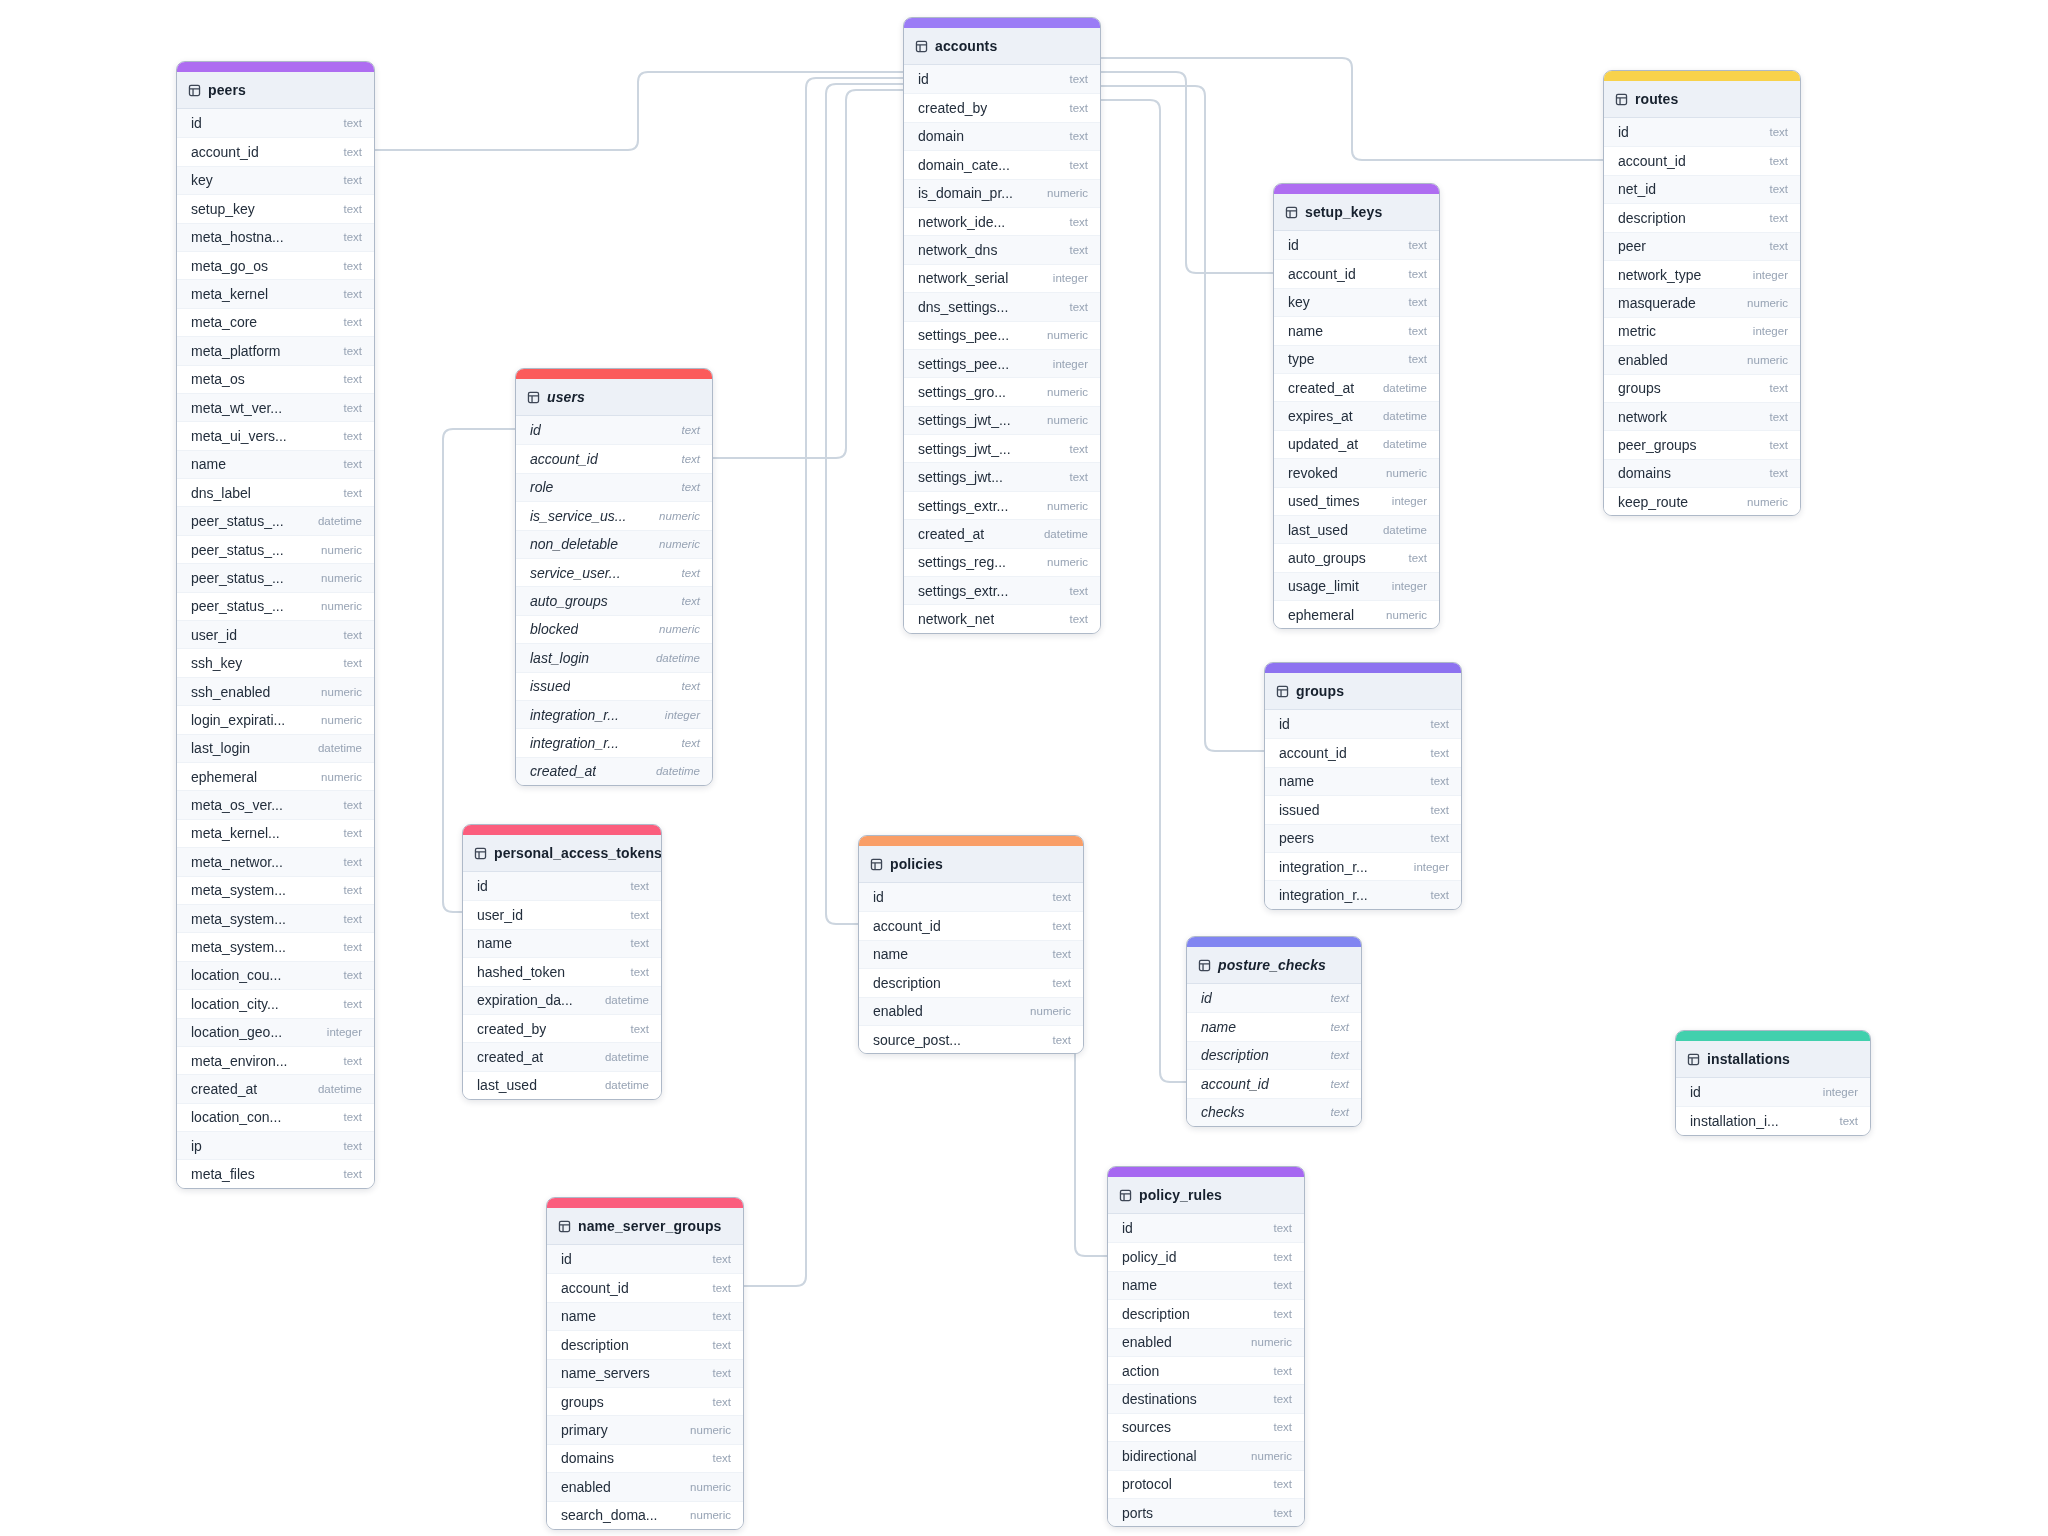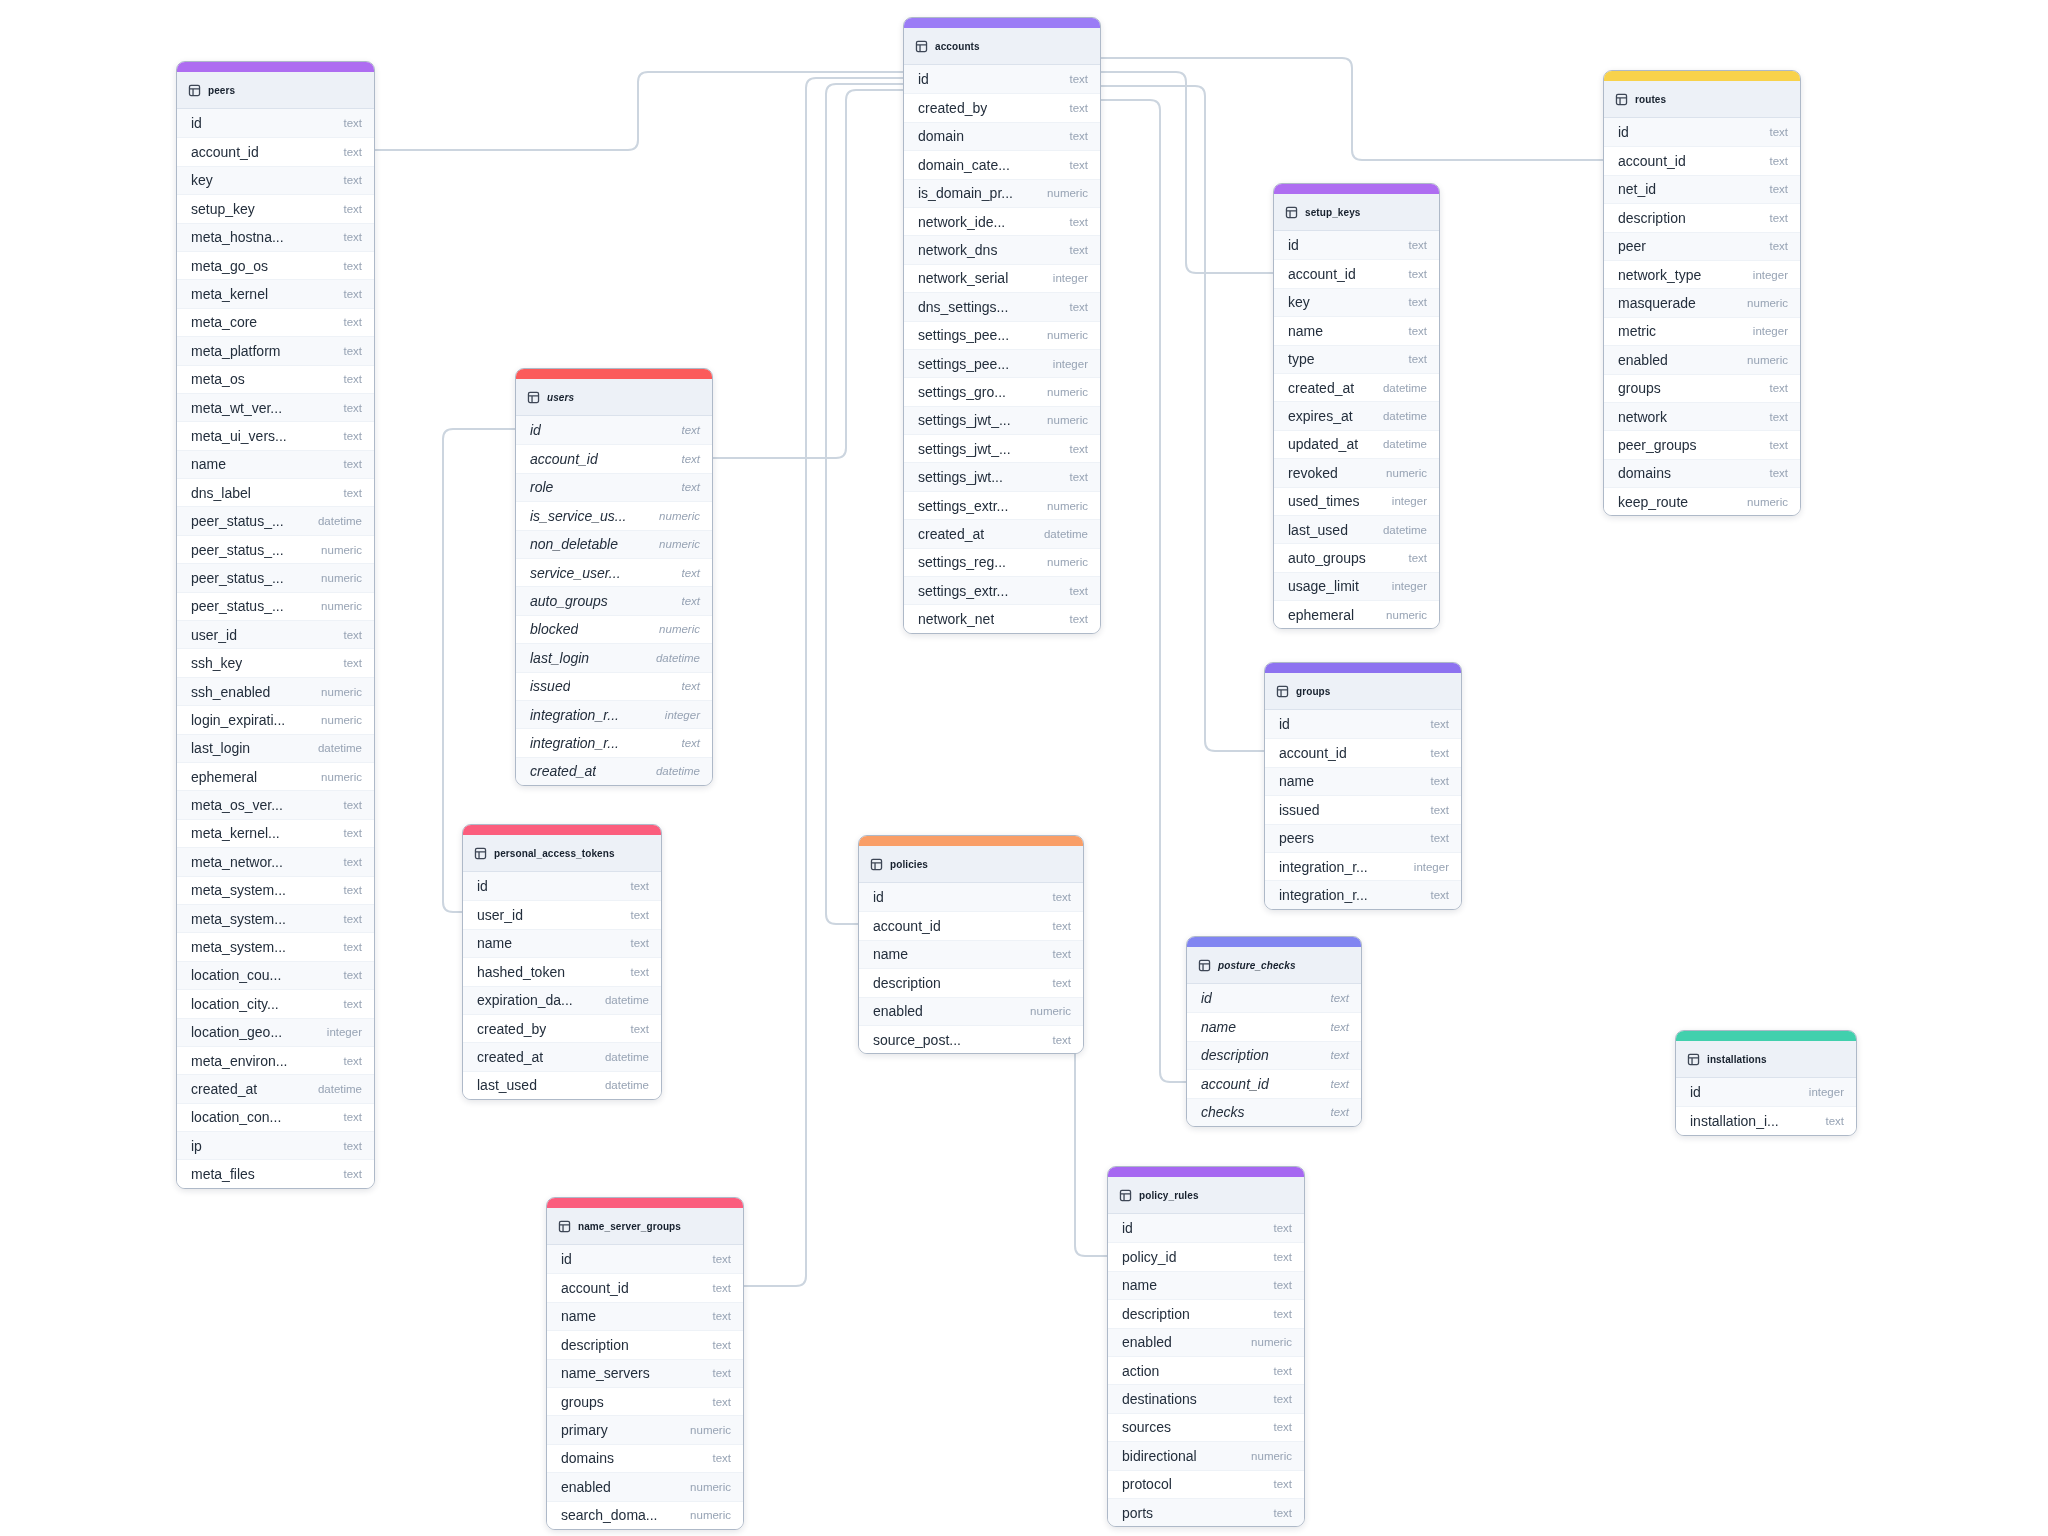--- a/index.html
+++ b/index.html
@@ -12,21 +12,21 @@
   .card{
     position:absolute;background:#ffffff;border:1px solid #aeb9c8;border-radius:9px;
     box-shadow:0 2px 6px rgba(25,35,55,.12);overflow:hidden;box-sizing:border-box;
   }
   .strip{height:10px;}
   .titlebar{
     height:37px;display:flex;align-items:center;gap:7px;padding:0 11px;
     background:#edf1f7;border-bottom:1px solid #dbe2ec;box-sizing:border-box;
   }
   .ticon{display:flex;align-items:center;}
-  .tname{font-weight:bold;font-size:10px;color:#17212e;letter-spacing:.1px;white-space:nowrap;}
+  .tname{font-weight:bold;font-size:14px;color:#17212e;letter-spacing:.1px;white-space:nowrap;}
   .rows{display:block;}
   .row{
     height:28.4px;display:flex;align-items:center;justify-content:space-between;
     padding:0 12px 0 14px;box-sizing:border-box;background:#ffffff;
   }
   .row:nth-child(odd){background:#f7f9fc;}
   .row + .row{border-top:1px solid #eef2f7;}
   .fname{font-size:14px;color:#232e3c;white-space:nowrap;overflow:hidden;}
   .ftype{font-size:11.5px;color:#97a3b4;white-space:nowrap;margin-left:10px;}
 </style>
@@ -778,21 +778,21 @@
         <div class="row">
           <span class="fname">domains</span>
           <span class="ftype">text</span>
         </div>
         <div class="row">
           <span class="fname">keep_route</span>
           <span class="ftype">numeric</span>
         </div>
       </div>
     </div>
-    <div class="card" style="left: 1675px; top: 1030px; width: 182px;">
+    <div class="card" style="left: 1675px; top: 1030px; width: 196px;">
       <div class="strip" style="background: rgb(65, 208, 173);"></div>
       <div class="titlebar">
         <span class="ticon">
           <svg width="13" height="13" viewBox="0 0 16 16" fill="none" stroke="#3d4655" stroke-width="1.6" stroke-linejoin="round">
             <rect x="1.8" y="1.8" width="12.4" height="12.4" rx="1.8"></rect>
             <path d="M1.8 6 H14.2 M6.2 6 V14.2"></path>
           </svg>
         </span>
         <span class="tname">installations</span>
       </div>

